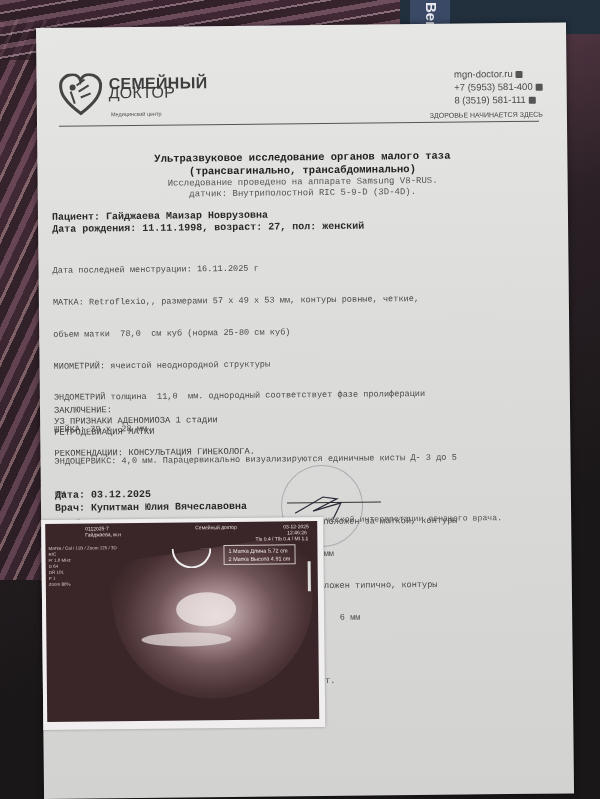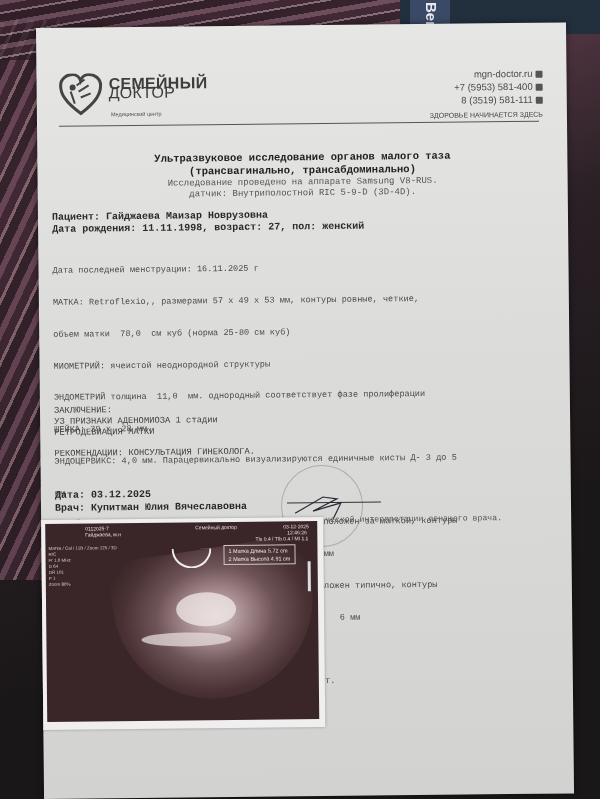--- a/index.html
+++ b/index.html
@@ -23,21 +23,21 @@
     background:linear-gradient(180deg,#e6e6e4 0%,#dcdcda 40%,#d2d2d0 100%);
     transform:rotate(-0.6deg);transform-origin:left top;box-shadow:0 0 6px rgba(0,0,0,.5);}
   .header{position:absolute;left:22px;top:40px;width:490px;height:70px;}
   .logo{position:absolute;left:0;top:0;width:150px;height:60px;}
   .logo-heart{position:absolute;left:0;top:6px;width:44px;height:42px;}
   .brand1{position:absolute;left:50px;top:8px;font-family:"Liberation Sans",sans-serif;font-weight:bold;
     font-size:16px;color:#3e3e3e;letter-spacing:.3px;}
   .brand2{position:absolute;left:50px;top:17px;font-family:"Liberation Sans",sans-serif;font-weight:normal;
     font-size:16px;color:#3e3e3e;letter-spacing:.3px;}
   .brand3{position:absolute;left:52px;top:44px;font-family:"Liberation Sans",sans-serif;font-size:5.5px;color:#555;}
-  .contacts{position:absolute;right:6px;top:4px;text-align:right;font-family:"Liberation Sans",sans-serif;
+  .contacts{position:absolute;right:6px;top:4px;font-family:"Liberation Sans",sans-serif;
     font-size:9.5px;color:#4a4a4a;line-height:13px;}
   .contacts .ico{display:inline-block;width:7px;height:7px;background:#555;margin-left:3px;border-radius:1px;vertical-align:middle;}
   .slogan{position:absolute;right:6px;top:48px;font-family:"Liberation Sans",sans-serif;font-size:7px;color:#444;}
   .hr{position:absolute;left:22px;top:98px;width:480px;height:1px;background:#555;}
   .title{position:absolute;left:0;width:530px;text-align:center;color:#222;}
   .t1{top:126px;font-size:10.5px;font-weight:bold;}
   .t2{top:139px;font-size:10.5px;font-weight:bold;}
   .t3{top:152px;font-size:9px;color:#555;}
   .t4{top:163px;font-size:9px;color:#555;}
   .patient{position:absolute;left:14px;top:184px;font-size:10px;font-weight:bold;color:#2a2a2a;line-height:12px;}

